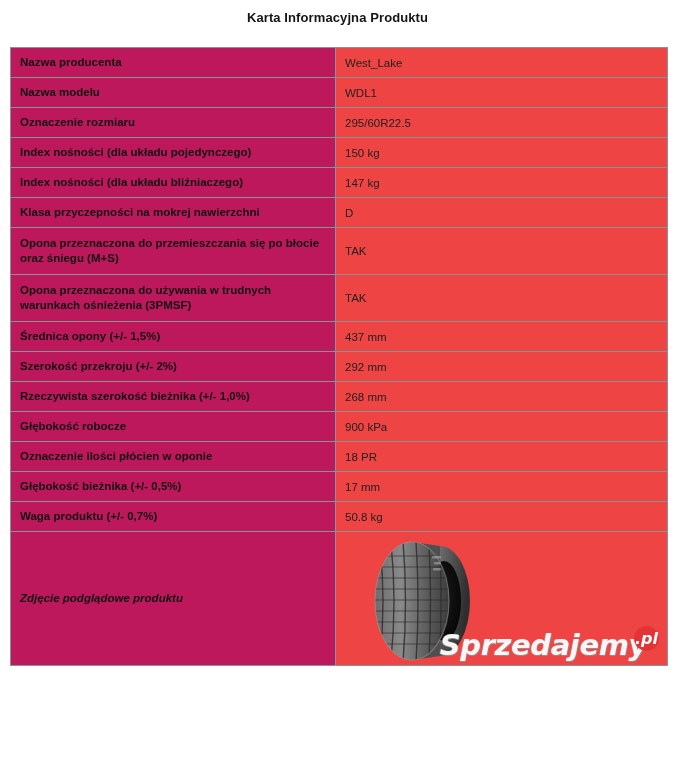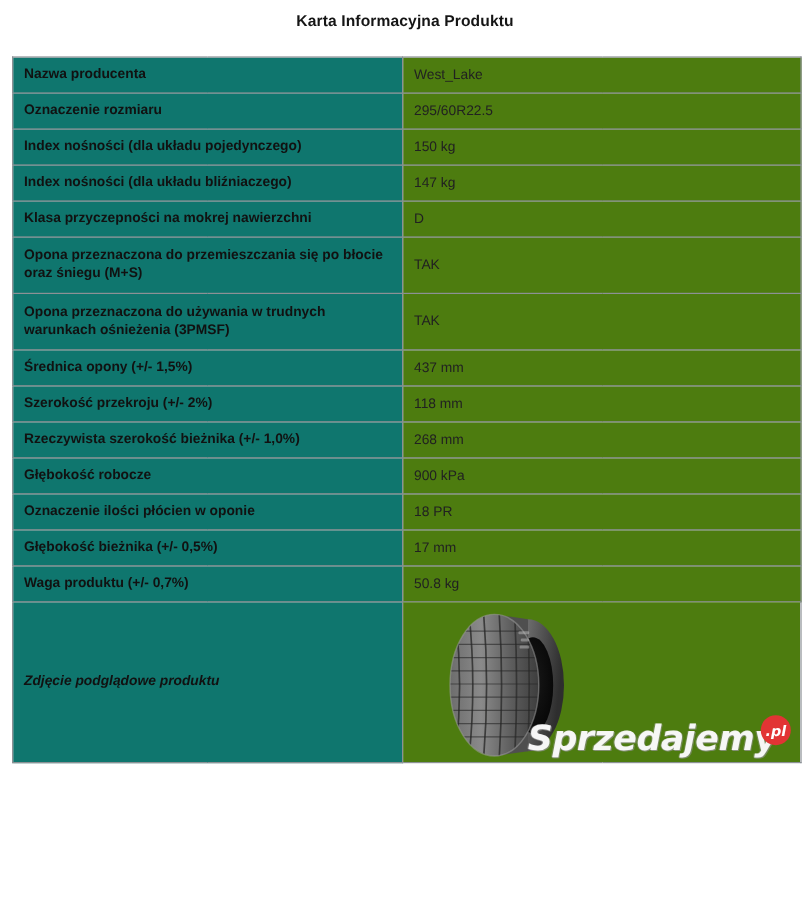--- a/index.html
+++ b/index.html
@@ -39,27 +39,27 @@
 
   .spec-table td {
     border: 1px solid #8c9195;
     padding: 0 9px;
     vertical-align: middle;
     font-size: 11.5px;
     color: #111111;
   }
 
   .spec-table td.label {
-    background: #0f766e;
+    background: #be185d;
     font-weight: bold;
     line-height: 15px;
   }
 
   .spec-table td.value {
-    background: #4d7c0f;
+    background: #ef4444;
     font-weight: normal;
     color: #212121;
     line-height: 14px;
   }
 
   .r1 { height: 30px; }
   .r2 { height: 47px; }
 
   .photo-row td { height: 134px; font-style: italic; }
   .photo-row td.label { vertical-align: middle; }
@@ -99,21 +99,21 @@
     letter-spacing: -0.4px;
     line-height: 30px;
     font-family: "DejaVu Sans", sans-serif;
   }
   .watermark-badge {
     width: 25px;
     height: 25px;
     border-radius: 50%;
     background: #e23434;
     color: #ffffff;
-    font-size: 12px;
+    font-size: 16px;
     font-weight: bold;
     display: flex;
     align-items: center;
     justify-content: center;
     margin-left: -13px;
     margin-bottom: 13px;
     font-family: "DejaVu Sans", sans-serif;
   }
 </style>
 </head>
@@ -122,20 +122,24 @@
 <h1 class="page-title">Karta Informacyjna Produktu</h1>
 
 <table class="spec-table">
   <tbody>
 
     <tr class="r1">
       <td class="label" colspan="2" style="width:325px">Nazwa producenta</td>
       <td class="value" colspan="2">West_Lake</td>
     </tr>
     <tr class="r1">
+      <td class="label" colspan="2">Nazwa modelu</td>
+      <td class="value" colspan="2">WDL1</td>
+    </tr>
+    <tr class="r1">
       <td class="label" colspan="2">Oznaczenie rozmiaru</td>
       <td class="value" colspan="2">295/60R22.5</td>
     </tr>
     <tr class="r1">
       <td class="label" colspan="2">Index nośności (dla układu pojedynczego)</td>
       <td class="value" colspan="2">150 kg</td>
     </tr>
     <tr class="r1">
       <td class="label" colspan="2">Index nośności (dla układu bliźniaczego)</td>
       <td class="value" colspan="2">147 kg</td>
@@ -154,21 +158,21 @@
       <td class="label" colspan="2">Opona przeznaczona do używania w trudnych warunkach ośnieżenia (3PMSF)</td>
       <td class="value" colspan="2">TAK</td>
     </tr>
 
     <tr class="r1">
       <td class="label" colspan="2">Średnica opony (+/- 1,5%)</td>
       <td class="value" colspan="2">437 mm</td>
     </tr>
     <tr class="r1">
       <td class="label" colspan="2">Szerokość przekroju (+/- 2%)</td>
-      <td class="value" colspan="2">118 mm</td>
+      <td class="value" colspan="2">292 mm</td>
     </tr>
     <tr class="r1">
       <td class="label" colspan="2">Rzeczywista szerokość bieżnika (+/- 1,0%)</td>
       <td class="value" colspan="2">268 mm</td>
     </tr>
     <tr class="r1">
       <td class="label" colspan="2">Głębokość robocze</td>
       <td class="value" colspan="2">900 kPa</td>
     </tr>
     <tr class="r1">

